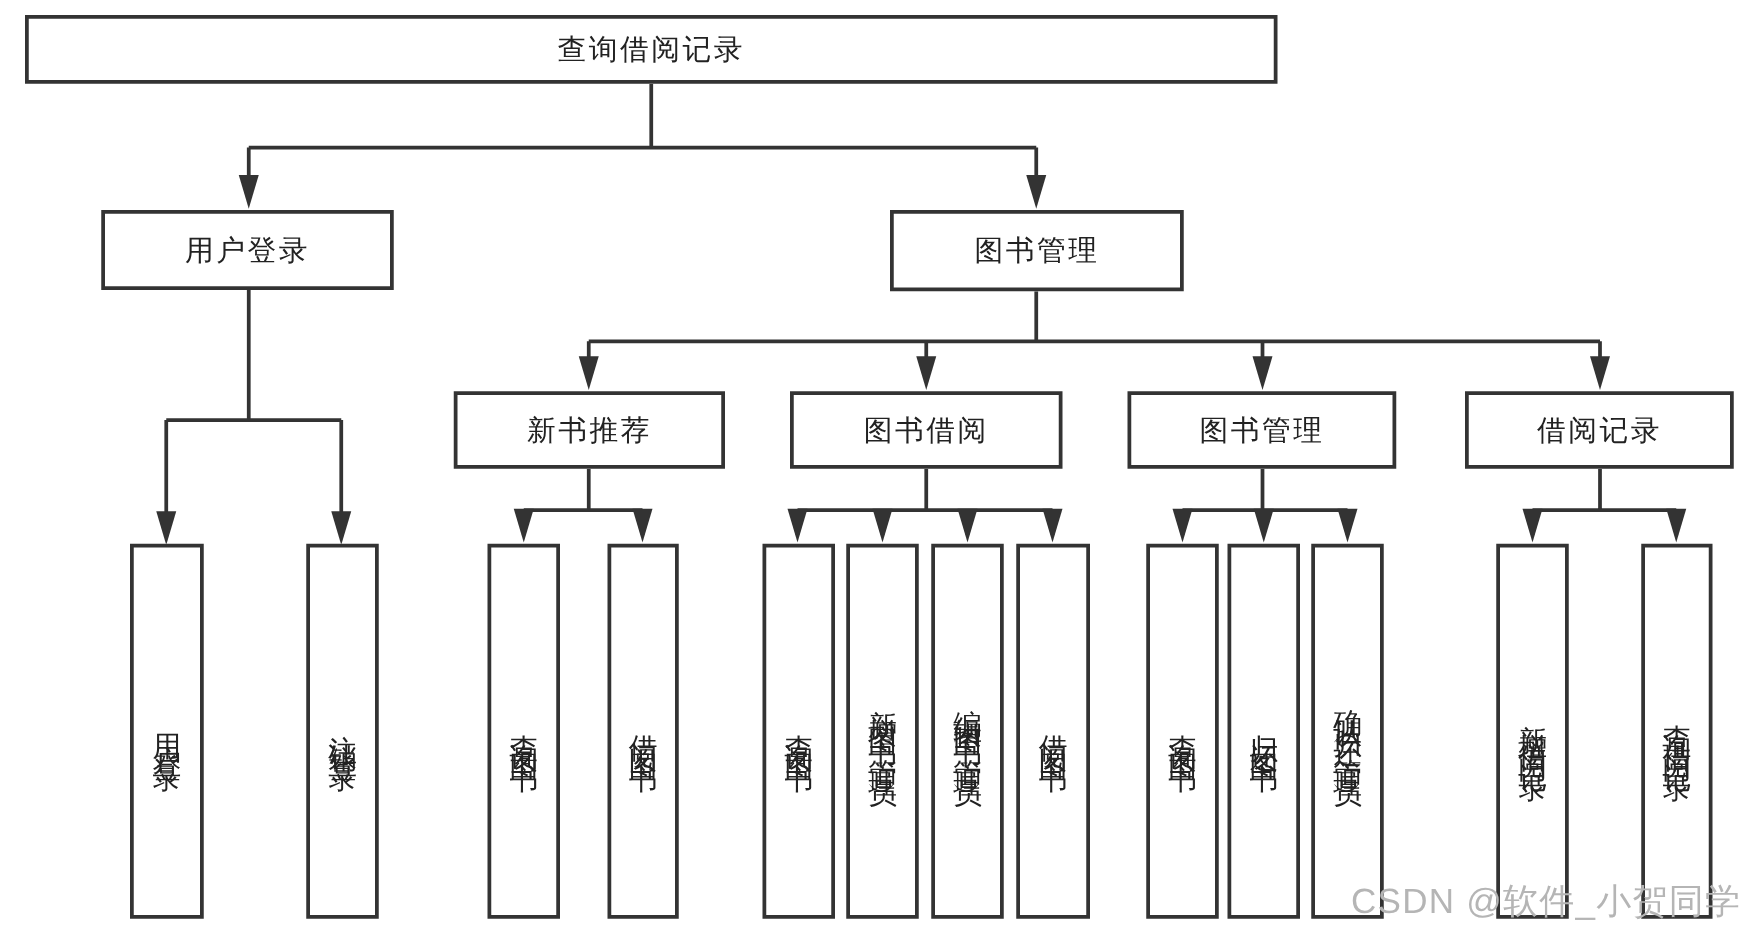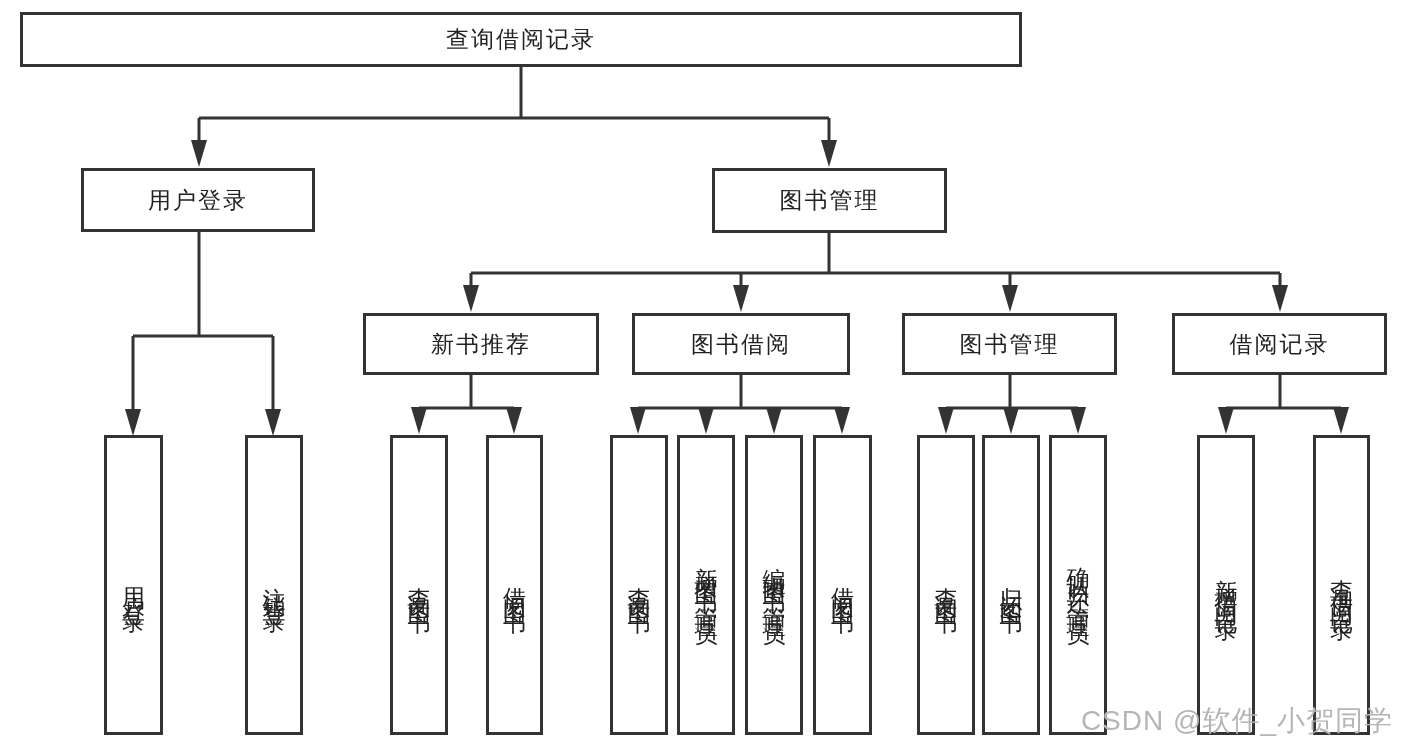--- a/index.html
+++ b/index.html
@@ -85,21 +85,21 @@
       <polygon points="1218,407 1234,407 1226,434"></polygon>
       <polygon points="1333,407 1349,407 1341,434"></polygon>
     </g>
   </svg>
 
   <div class="node" style="left:20px; top:12px; width:1002px; height:55px;">查询借阅记录</div>
 
   <div class="node" style="left:81px; top:168px; width:234px; height:64px;">用户登录</div>
   <div class="node" style="left:712px; top:168px; width:235px; height:65px;">图书管理</div>
 
-  <div class="node" style="left:363px; top:313px; width:236px; height:62px;">新书推荐</div>
+  <div class="node" style="left:363px; top:313px; width:217px; height:62px;">新书推荐</div>
   <div class="node" style="left:632px; top:313px; width:218px; height:62px;">图书借阅</div>
   <div class="node" style="left:902px; top:313px; width:215px; height:62px;">图书管理</div>
   <div class="node" style="left:1172px; top:313px; width:215px; height:62px;">借阅记录</div>
 
   <div class="node leaf" style="left:104px; top:435px; width:59px; height:300px;">
     <span class="vtext">用户登录</span>
   </div>
   <div class="node leaf" style="left:245px; top:435px; width:58px; height:300px;">
     <span class="vtext">注销登录</span>
   </div>

